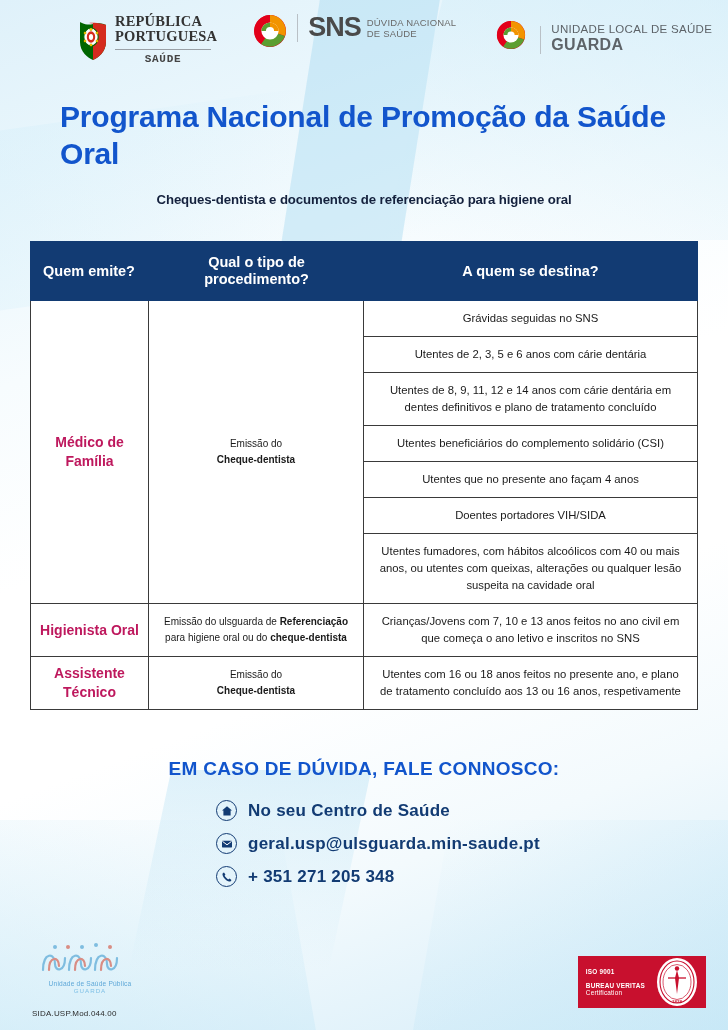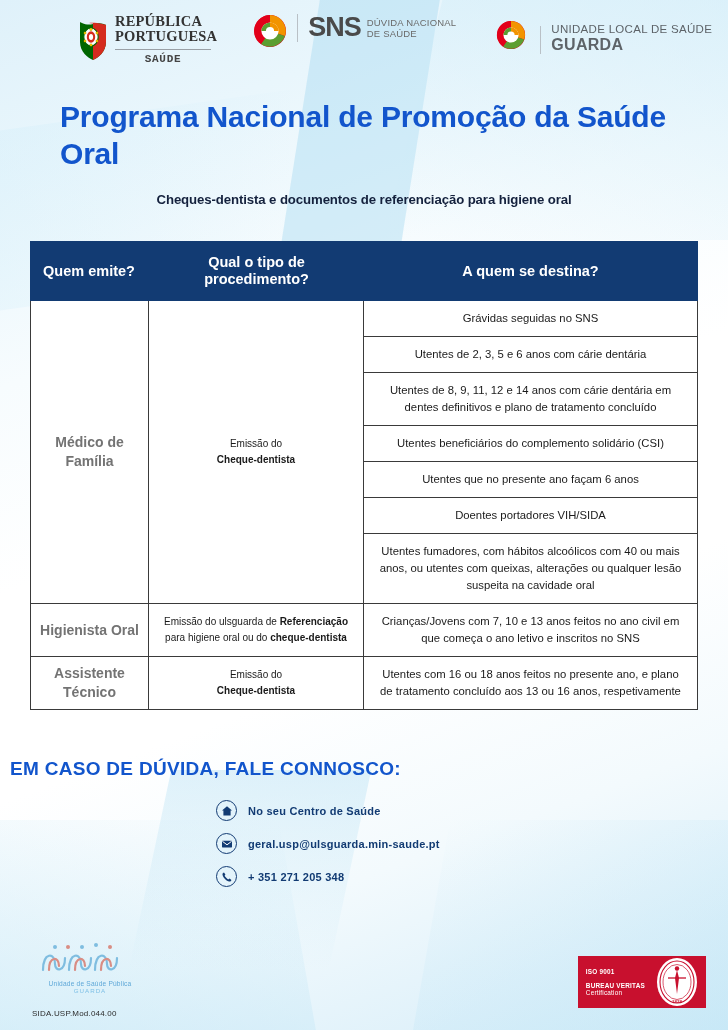--- a/index.html
+++ b/index.html
@@ -146,21 +146,21 @@
     line-height: 17px;
     padding: 12px 4px;
     border-color: #123b73;
   }
   thead th.c3 { border-left: 1px solid #ffffff; }
   thead th.c2 { border-left: 3px solid #8b5cf6; }
 
   td.who {
     font-size: 14px;
     font-weight: bold;
-    color: #737373;
+    color: #be185d;
     line-height: 19px;
     width: 118px;
   }
   td.proc {
     font-size: 10px;
     color: #1a1a1a;
     line-height: 16px;
     width: 215px;
     padding: 8px 10px;
   }
@@ -168,42 +168,42 @@
     font-size: 11.3px;
     color: #1a1a1a;
     line-height: 17px;
     padding: 9px 14px;
   }
   .b { font-weight: bold; }
 
   
   .contact-title {
     position: relative;
+    text-align: center;
     color: #1255cc;
     font-size: 19px;
     font-weight: bold;
     letter-spacing: .3px;
     margin-top: 48px;
-    margin-left: 10px;
   }
   .contact-list {
     position: relative;
     margin: 20px 0 0 216px;
     display: flex;
     flex-direction: column;
     gap: 12px;
   }
   .contact-row { display: flex; align-items: center; gap: 11px; }
   .c-icon {
     width: 21px; height: 21px; border-radius: 50%;
     border: 1.6px solid #123b73;
     display: flex; align-items: center; justify-content: center;
     flex: none;
   }
-  .c-text { font-size: 11px; font-weight: bold; color: #123b73; letter-spacing: .25px; }
+  .c-text { font-size: 17px; font-weight: bold; color: #123b73; letter-spacing: .25px; }
 
   
   .usp-logo { position: absolute; left: 30px; bottom: 36px; width: 120px; text-align: center; }
   .usp-name { font-size: 6.6px; color: #5fa8d8; letter-spacing: .2px; margin-top: 2px; }
   .usp-city { font-size: 6.2px; color: #7fc0e6; letter-spacing: 1px; }
   .doc-code {
     position: absolute; left: 32px; bottom: 12px;
     font-size: 8px; color: #2b2b2b; letter-spacing: .2px;
   }
 
@@ -327,21 +327,21 @@
         <tr>
           <td class="dest">Utentes de 2, 3, 5 e 6 anos com cárie dentária</td>
         </tr>
         <tr>
           <td class="dest">Utentes  de 8, 9, 11, 12 e 14 anos com cárie dentária em dentes definitivos e  plano de tratamento concluído</td>
         </tr>
         <tr>
           <td class="dest">Utentes  beneficiários do complemento solidário (CSI)</td>
         </tr>
         <tr>
-          <td class="dest">Utentes que no presente ano façam 6 anos</td>
+          <td class="dest">Utentes que no presente ano façam 4 anos</td>
         </tr>
         <tr>
           <td class="dest">Doentes portadores VIH/SIDA</td>
         </tr>
         <tr>
           <td class="dest">Utentes fumadores, com hábitos alcoólicos com 40 ou mais anos, ou utentes com queixas, alterações ou qualquer lesão suspeita na cavidade oral</td>
         </tr>
 
         <tr>
           <td class="who">Higienista Oral</td>

